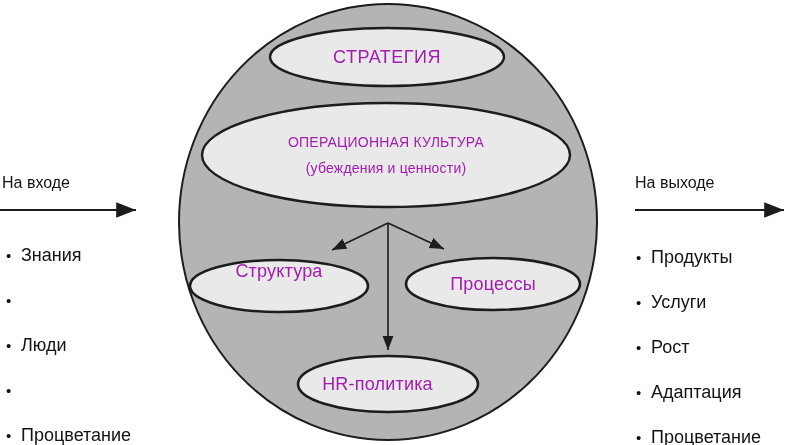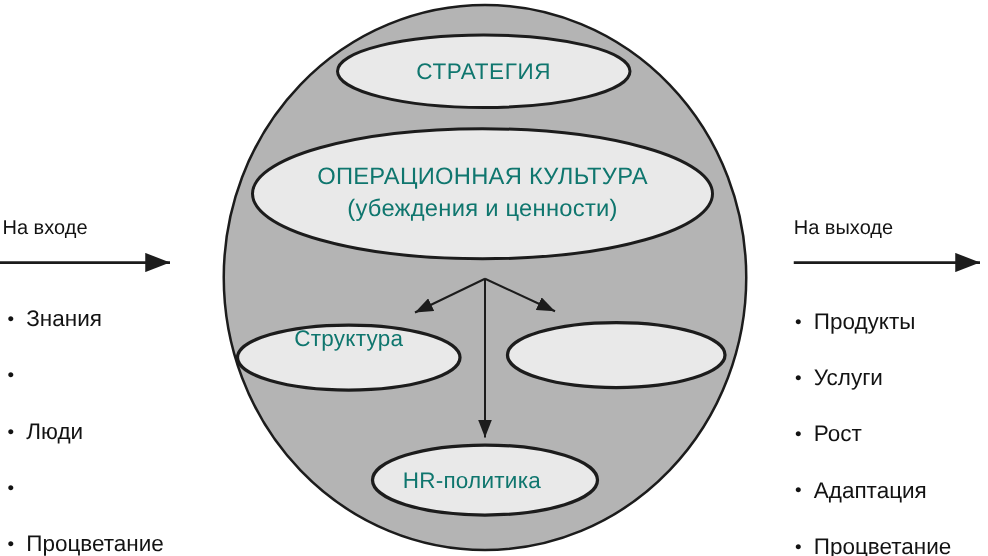--- a/index.html
+++ b/index.html
@@ -27,27 +27,27 @@
   .line-stroke  { stroke: #1c1c1c; fill: none; }
   .label {
     position: absolute;
     display: flex;
     align-items: center;
     justify-content: center;
     text-align: right;
     font-size: 18px;
     line-height: 22px;
     letter-spacing: 0.2px;
-    color: #0f766e;
+    color: #a21caf;
     white-space: nowrap;
   }
   .label.upper { letter-spacing: 0.5px; }
   #culture-label {
     flex-direction: column;
-    font-size: 19px;
+    font-size: 14px;
     line-height: 26px;
   }
   .side-title {
     position: absolute;
     font-size: 16px;
     line-height: 22px;
     color: #131313;
     white-space: nowrap;
   }
   .side-list {
@@ -110,20 +110,21 @@
 
   <div class="label upper" id="strategy-label" style="left:270px; top:46px; width:234px; height:22px;">СТРАТЕГИЯ</div>
 
   <div class="label" id="culture-label" style="left:206px; top:129px; width:360px; height:52px;">
     <span>ОПЕРАЦИОННАЯ КУЛЬТУРА</span>
     <span>(убеждения и ценности)</span>
   </div>
 
   <div class="label" style="left:190px; top:260px; width:178px; height:22px;">Структура</div>
 
+  <div class="label" style="left:406px; top:273px; width:174px; height:22px;">Процессы</div>
 
   <div class="label" style="left:298px; top:373px; width:159px; height:22px;">HR-политика</div>
 
   <div class="side-title" style="left:2px; top:172px;">На входе</div>
 
   <ul class="side-list" id="input-list">
     <li>
       <span class="bullet">•</span>
       <span>Знания</span>
     </li>

